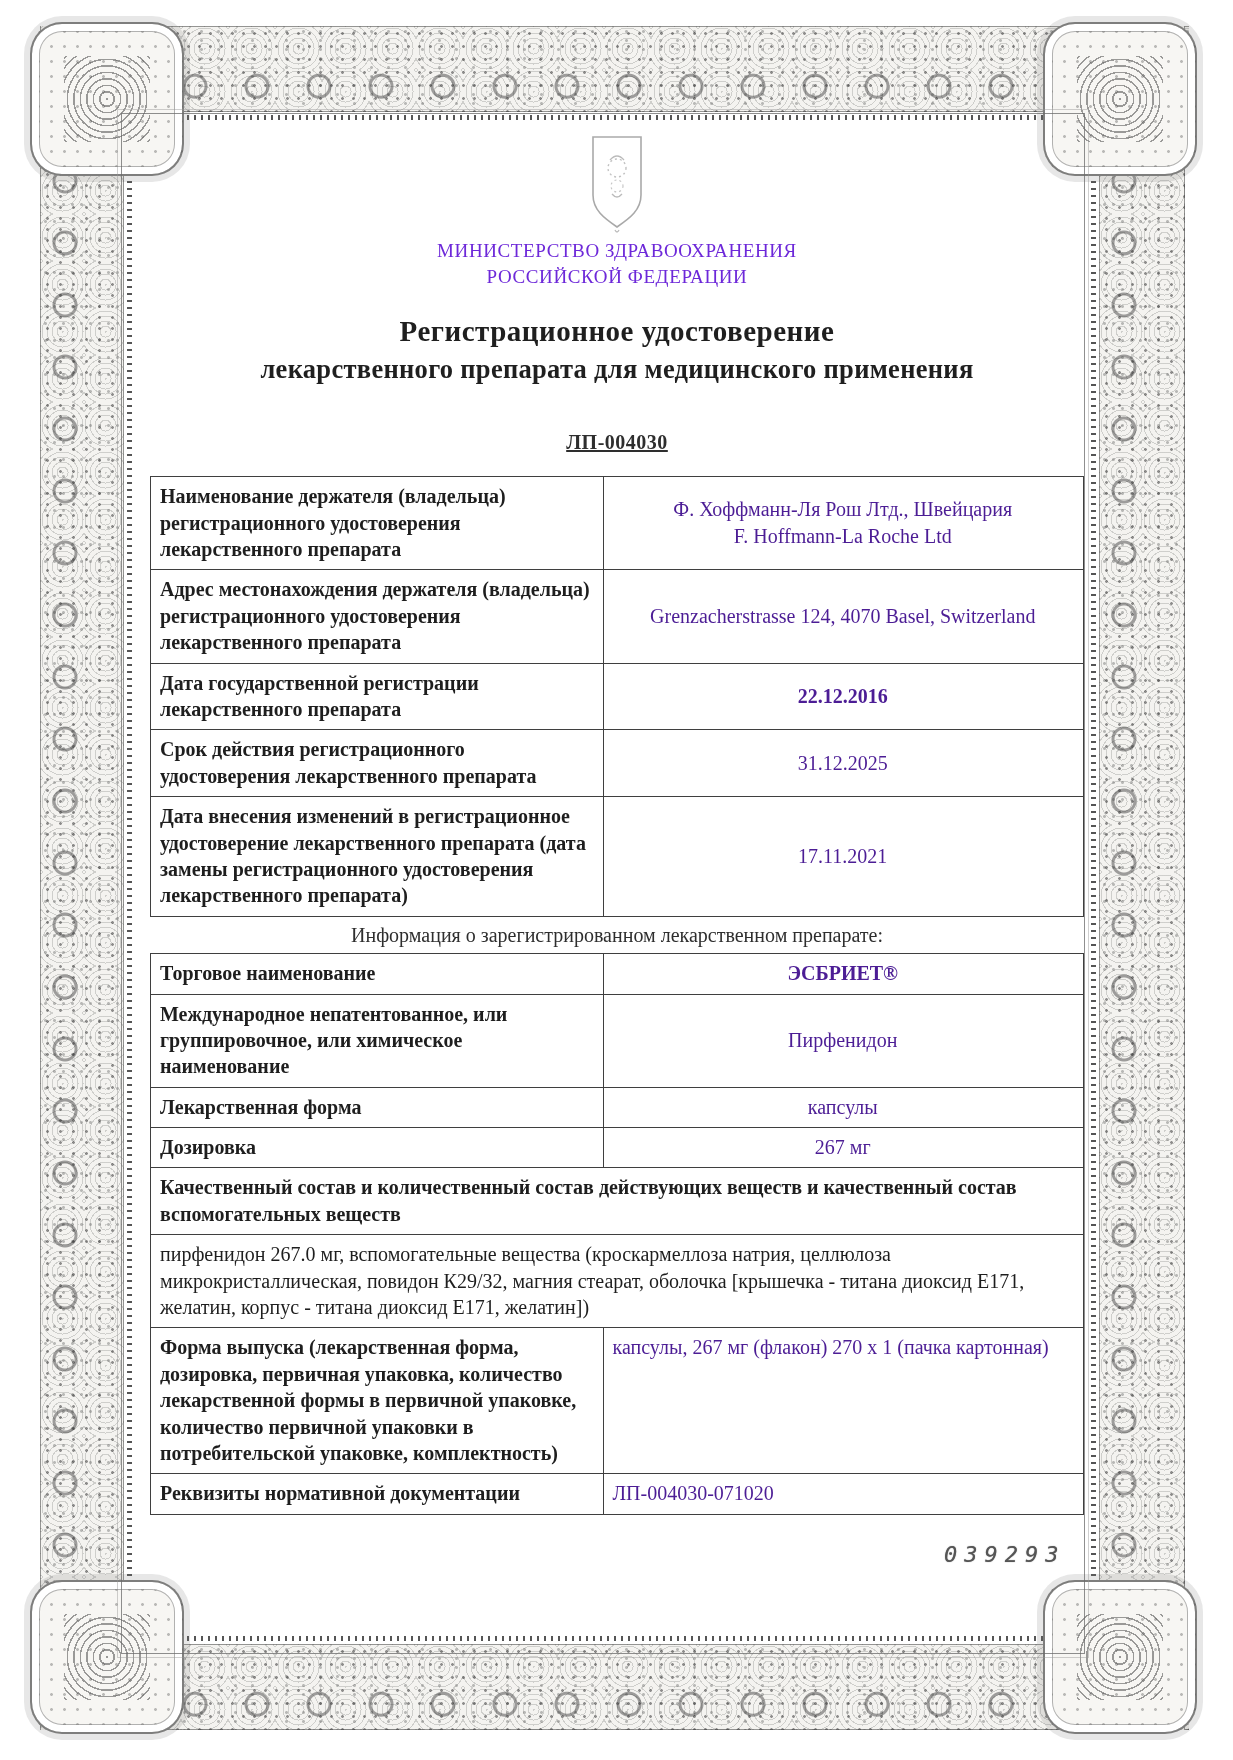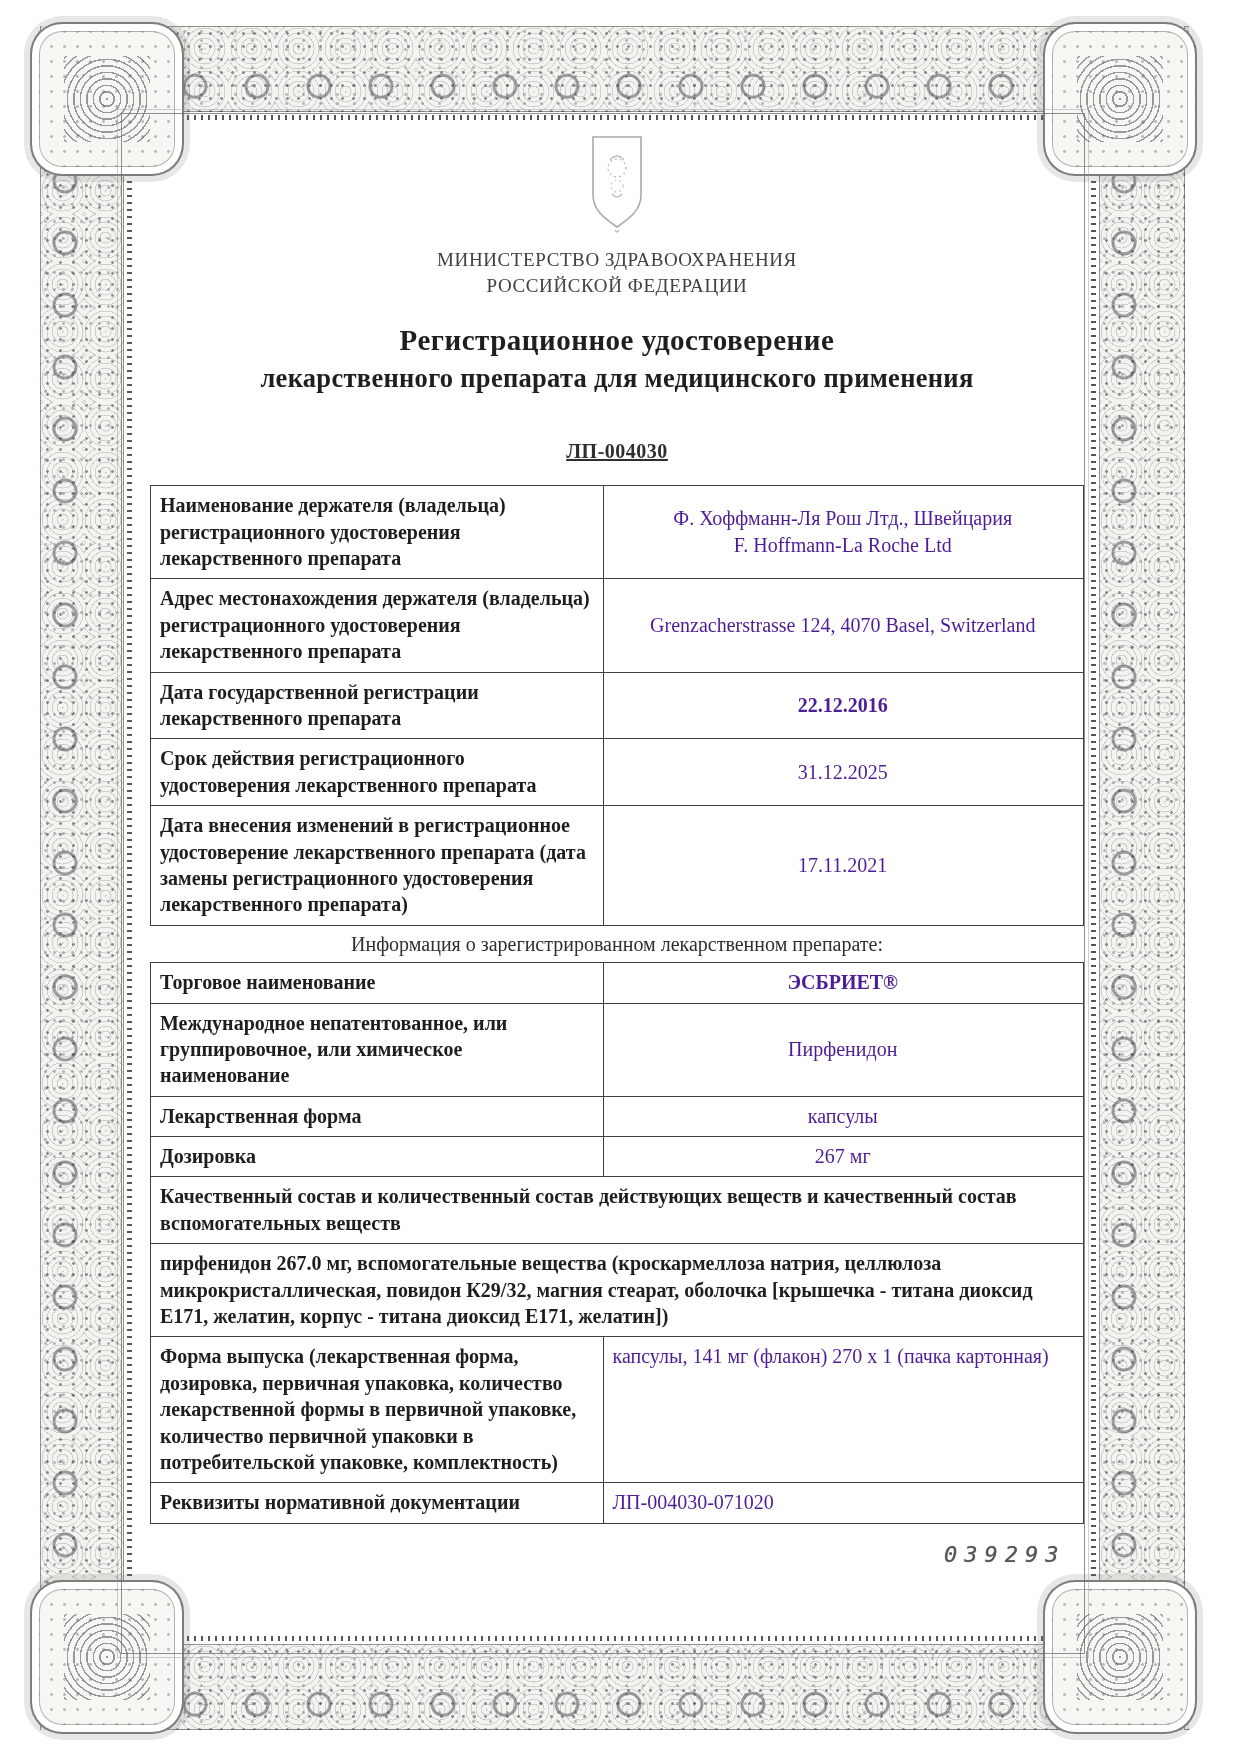--- a/index.html
+++ b/index.html
@@ -66,40 +66,40 @@
   .inner-frame{
     position:absolute;left:121px;top:113px;right:148px;bottom:106px;
     border:1px solid rgba(105,105,105,.75);
     outline:1px solid rgba(150,150,150,.45);outline-offset:3px;
     pointer-events:none;
   }
 
   
   .content{position:absolute;left:150px;top:134px;width:934px;}
   .emblem{width:58px;height:104px;margin:0 auto;display:block;opacity:.75;}
-  .ministry{margin-top:9px;text-align:center;font-size:19px;letter-spacing:.6px;
-    color:#404040;line-height:1.35;}
+  .ministry{margin-top:0;text-align:center;font-size:19px;letter-spacing:.6px;
+    color:#6d28d9;line-height:1.35;}
   .doc-title{margin-top:26px;text-align:center;font-weight:bold;color:#1f1f1f;}
   .doc-title .l1{font-size:29px;letter-spacing:.5px;text-align:center;}
   .doc-title .l2{font-size:26.5px;margin-top:6px;letter-spacing:.3px;}
   .regnum-block{margin-top:46px;text-align:center;}
   .regnum{font-size:20px;font-weight:bold;text-decoration:underline;letter-spacing:.5px;}
   .regnum-caption{font-size:17.5px;margin-top:5px;color:#222;}
 
   table.cert{border-collapse:collapse;width:100%;margin-top:22px;font-size:20px;}
   table.cert td{
     border:1px solid #3f3f3f;padding:6px 10px 7px 9px;line-height:1.32;
     vertical-align:middle;
   }
   td.lbl{font-weight:bold;width:48.5%;color:#1e1e1e;}
   td.val{text-align:center;color:#4c1d95;}
   td.val.left{text-align:left;}
   td.val.top{vertical-align:top;}
   td.span{font-weight:bold;color:#1e1e1e;}
-  td.span.plain{font-weight:bold;}
+  td.span.plain{font-weight:normal;}
   tr.info-row td{
     border-left:none;border-right:none;text-align:center;font-weight:normal;
     padding:5px 4px;
   }
   .b{font-weight:bold;}
   .serial{
     position:absolute;left:944px;top:1542px;
     font-family:"DejaVu Sans Mono",monospace;font-size:22px;color:#555;
     letter-spacing:7px;text-shadow:0 0 1px rgba(90,90,90,.8);font-style:italic;
   }
@@ -185,21 +185,21 @@
       <td class="val">267 мг</td>
     </tr>
     <tr>
       <td class="span" colspan="2">Качественный состав и количественный состав действующих веществ и качественный состав вспомогательных веществ</td>
     </tr>
     <tr>
       <td class="span plain" colspan="2">пирфенидон 267.0 мг, вспомогательные вещества (кроскармеллоза натрия, целлюлоза микрокристаллическая, повидон К29/32, магния стеарат, оболочка [крышечка - титана диоксид Е171, желатин, корпус - титана диоксид Е171, желатин])</td>
     </tr>
     <tr>
       <td class="lbl">Форма выпуска (лекарственная форма, дозировка, первичная упаковка, количество лекарственной формы в первичной упаковке, количество первичной упаковки в потребительской упаковке, комплектность)</td>
-      <td class="val left top">капсулы, 141 мг (флакон) 270 x 1 (пачка картонная)</td>
+      <td class="val left top">капсулы, 267 мг (флакон) 270 x 1 (пачка картонная)</td>
     </tr>
     <tr>
       <td class="lbl">Реквизиты нормативной документации</td>
       <td class="val left">ЛП-004030-071020</td>
     </tr>
   </tbody>
     </table>
 </div>
 
 <div class="serial">039293</div>

